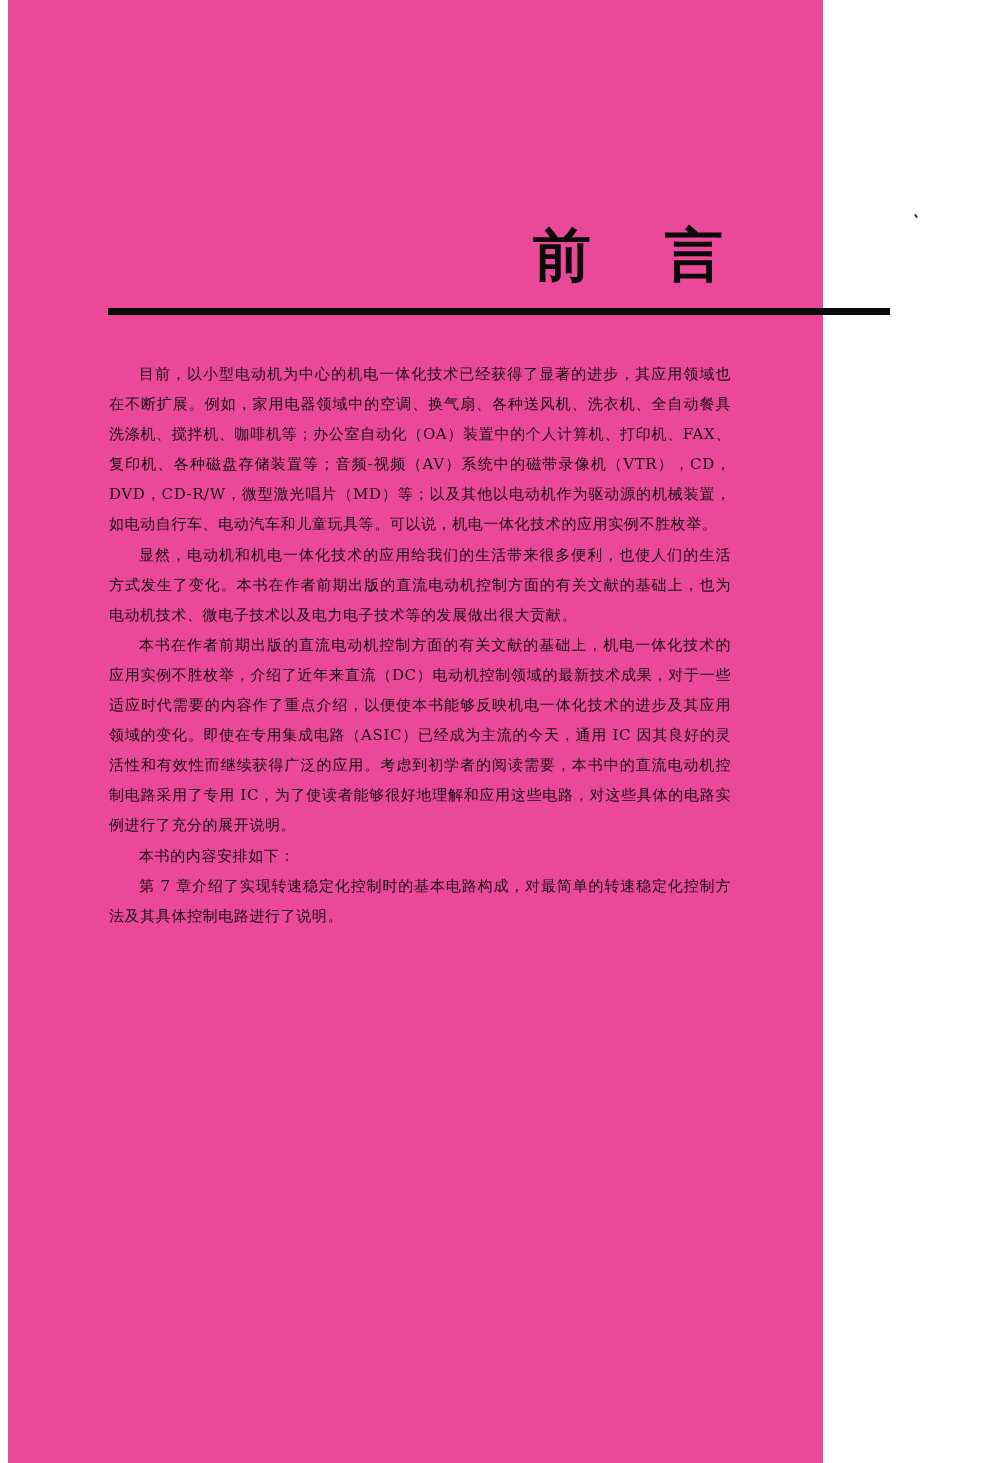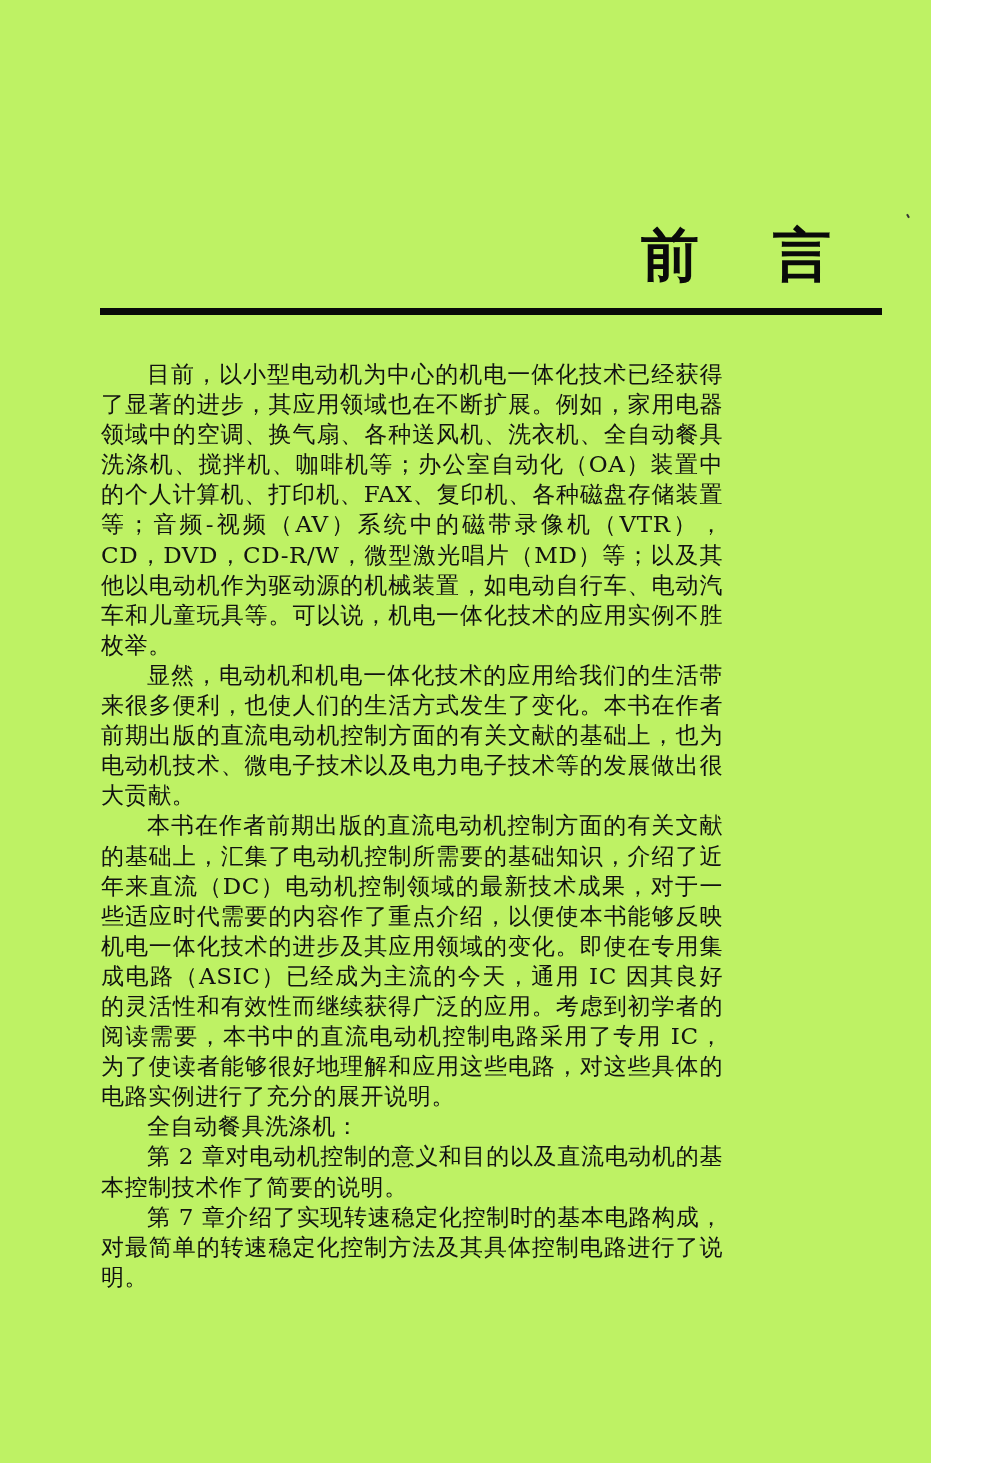--- a/index.html
+++ b/index.html
@@ -10,24 +10,24 @@
     body {
       width: 981px;
       height: 1463px;
       position: relative;
       overflow: hidden;
       font-family: "DejaVu Serif", "Liberation Serif", serif;
       color: #111111;
     }
     .page {
       position: absolute;
-      left: 0; top: 0;
-      width: 931px;
+      left: 8px; top: 0;
+      width: 815px;
       height: 1463px;
-      background: #bef264;
+      background: #ec4899;
     }
     .title {
       position: absolute;
       top: 220px;
       right: 100px;
       margin: 0;
       font-family: "DejaVu Sans", "Liberation Sans", sans-serif;
       font-weight: bold;
       font-size: 58px;
       line-height: 70px;
@@ -50,21 +50,21 @@
       width: 2px;
       height: 4px;
       background: #333;
       transform: rotate(-30deg);
     }
     .body-text {
       position: absolute;
       left: 101px;
       top: 359px;
       width: 622px;
-      font-size: 23px;
+      font-size: 15px;
       line-height: 30.1px;
       text-align: justify;
       text-justify: inter-character;
       letter-spacing: 0.6px;
     }
     .body-text p {
       margin: 0;
       text-indent: 2em;
     }
   </style>
@@ -72,18 +72,17 @@
 <body>
 
 <div class="page">
   <h1 class="title">前言</h1>
   <div class="speck"></div>
   <div class="rule"></div>
 
   <div class="body-text">
     <p>目前，以小型电动机为中心的机电一体化技术已经获得了显著的进步，其应用领域也在不断扩展。例如，家用电器领域中的空调、换气扇、各种送风机、洗衣机、全自动餐具洗涤机、搅拌机、咖啡机等；办公室自动化（OA）装置中的个人计算机、打印机、FAX、复印机、各种磁盘存储装置等；音频-视频（AV）系统中的磁带录像机（VTR），CD，DVD，CD-R/W，微型激光唱片（MD）等；以及其他以电动机作为驱动源的机械装置，如电动自行车、电动汽车和儿童玩具等。可以说，机电一体化技术的应用实例不胜枚举。</p>
     <p>显然，电动机和机电一体化技术的应用给我们的生活带来很多便利，也使人们的生活方式发生了变化。本书在作者前期出版的直流电动机控制方面的有关文献的基础上，也为电动机技术、微电子技术以及电力电子技术等的发展做出很大贡献。</p>
-    <p>本书在作者前期出版的直流电动机控制方面的有关文献的基础上，汇集了电动机控制所需要的基础知识，介绍了近年来直流（DC）电动机控制领域的最新技术成果，对于一些适应时代需要的内容作了重点介绍，以便使本书能够反映机电一体化技术的进步及其应用领域的变化。即使在专用集成电路（ASIC）已经成为主流的今天，通用 IC 因其良好的灵活性和有效性而继续获得广泛的应用。考虑到初学者的阅读需要，本书中的直流电动机控制电路采用了专用 IC，为了使读者能够很好地理解和应用这些电路，对这些具体的电路实例进行了充分的展开说明。</p>
-    <p>全自动餐具洗涤机：</p>
-    <p>第 2 章对电动机控制的意义和目的以及直流电动机的基本控制技术作了简要的说明。</p>
+    <p>本书在作者前期出版的直流电动机控制方面的有关文献的基础上，机电一体化技术的应用实例不胜枚举，介绍了近年来直流（DC）电动机控制领域的最新技术成果，对于一些适应时代需要的内容作了重点介绍，以便使本书能够反映机电一体化技术的进步及其应用领域的变化。即使在专用集成电路（ASIC）已经成为主流的今天，通用 IC 因其良好的灵活性和有效性而继续获得广泛的应用。考虑到初学者的阅读需要，本书中的直流电动机控制电路采用了专用 IC，为了使读者能够很好地理解和应用这些电路，对这些具体的电路实例进行了充分的展开说明。</p>
+    <p>本书的内容安排如下：</p>
     <p>第 7 章介绍了实现转速稳定化控制时的基本电路构成，对最简单的转速稳定化控制方法及其具体控制电路进行了说明。</p>
   </div>
 </div>
 
 </body></html>

